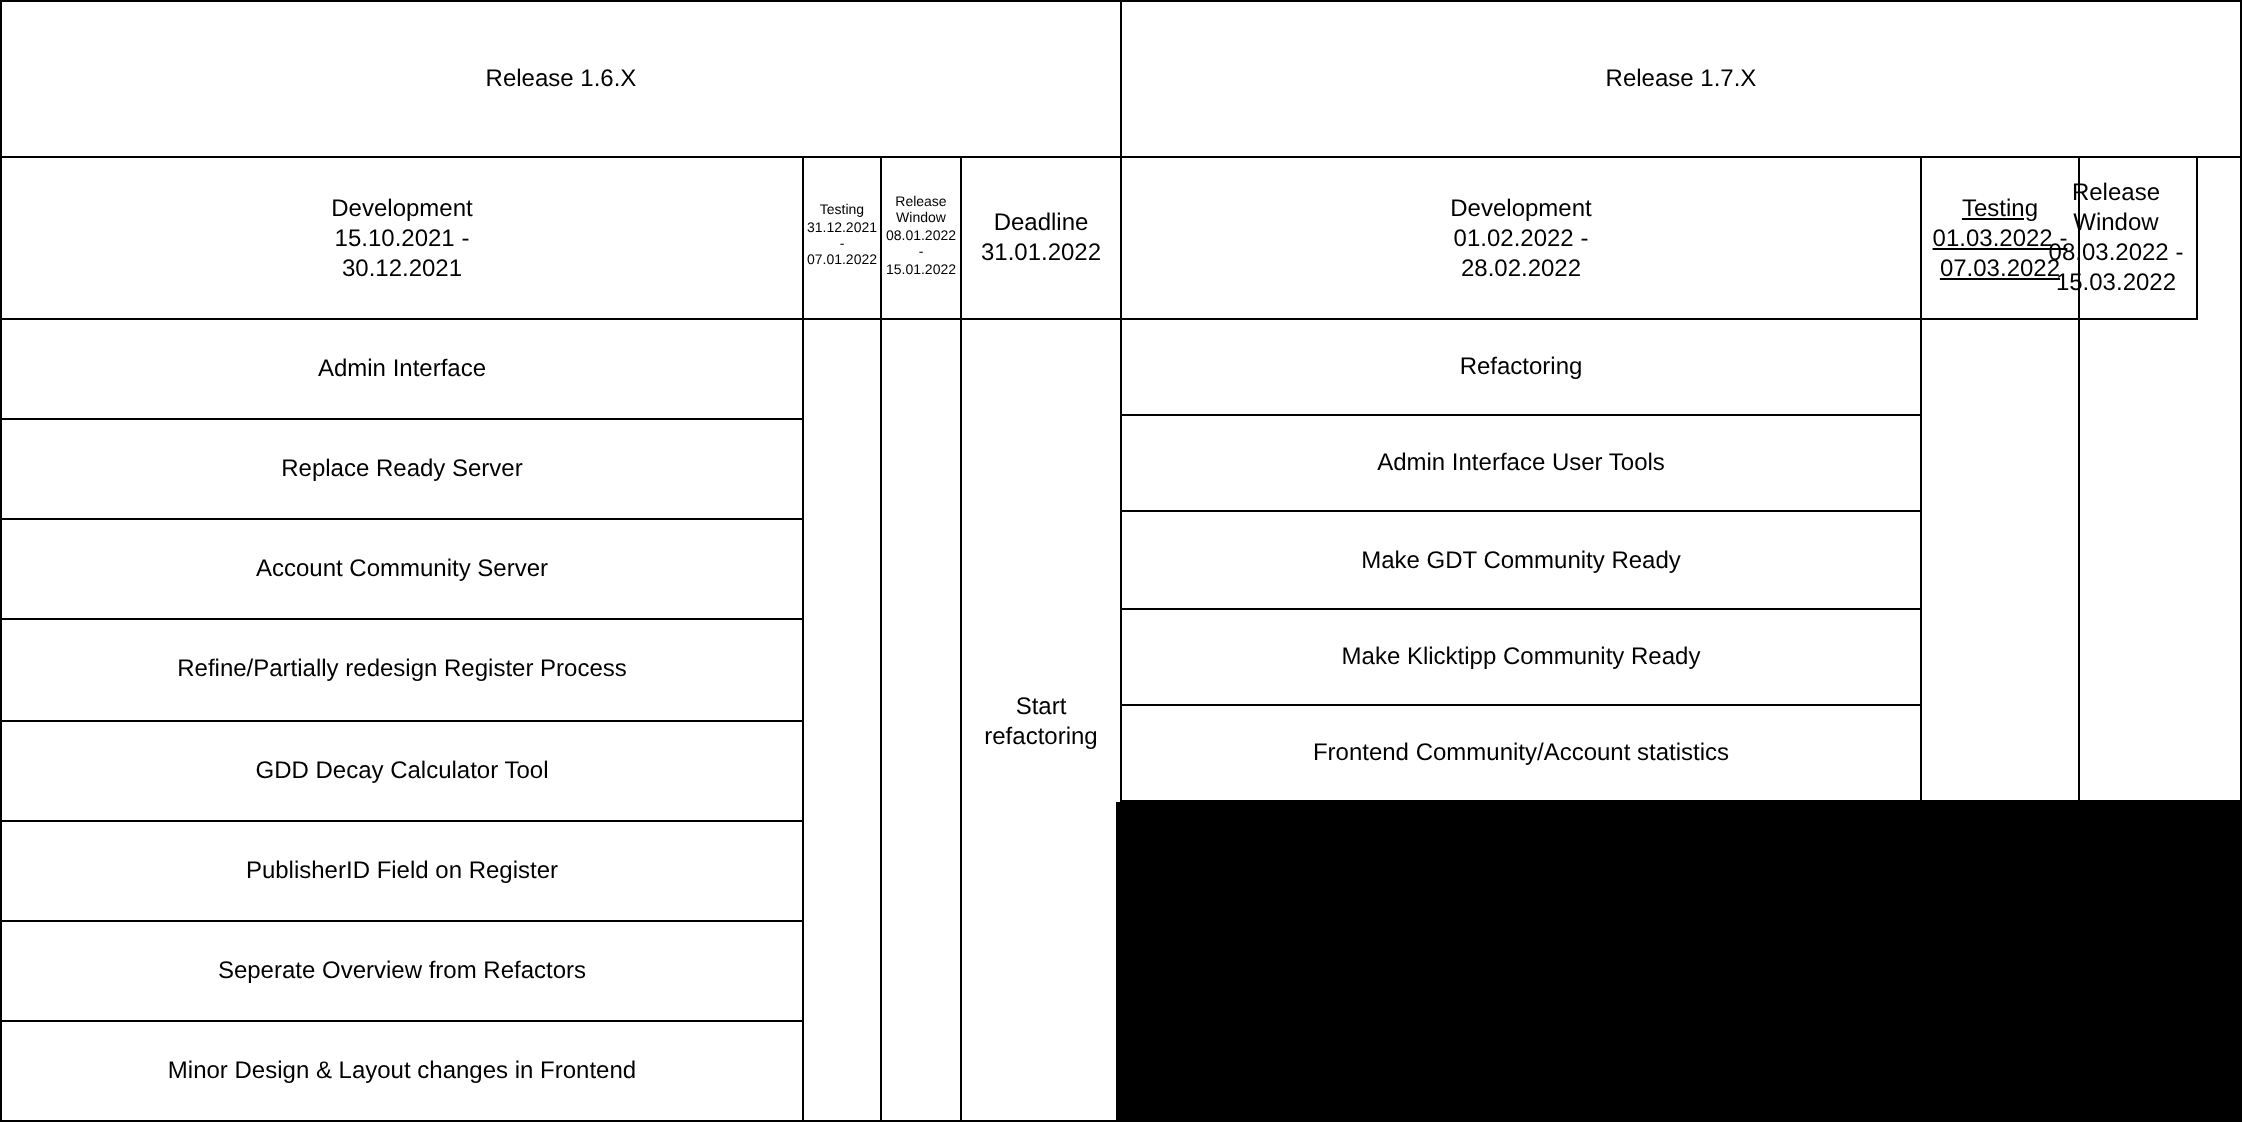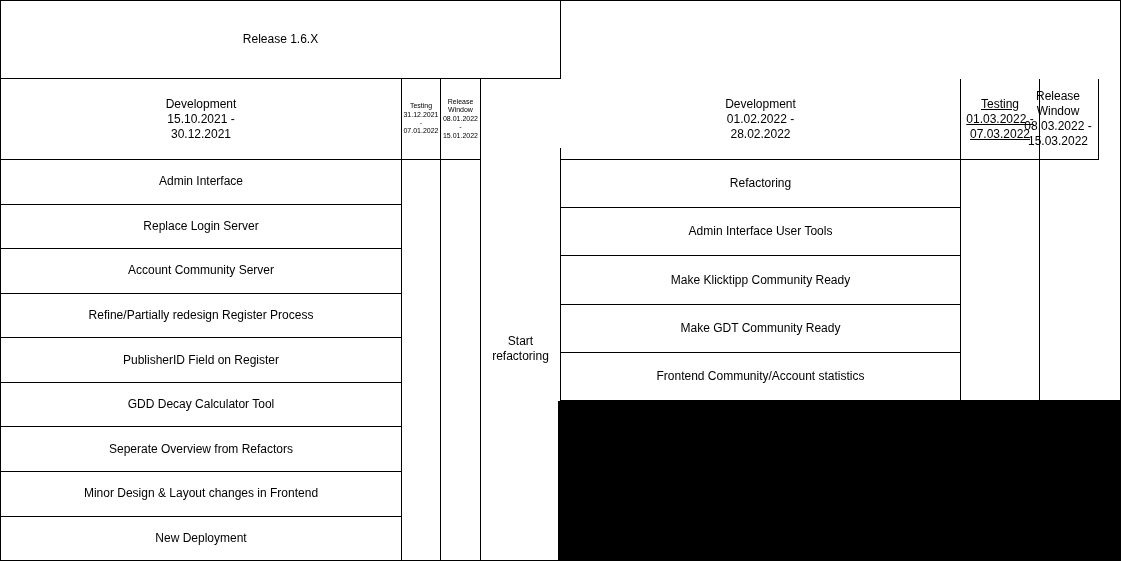--- a/index.html
+++ b/index.html
@@ -56,21 +56,21 @@
   }
   
   .l-release   { left: 0;    top: 0;    width: 560px;  height: 78px; }
   .l-dev-h     { left: 0;    top: 78px; width: 401px;  height: 81px; }
   .l-test-h    { left: 401px;top: 78px; width: 39px;   height: 81px; }
   .l-rw-h      { left: 440px;top: 78px; width: 40px;   height: 81px; }
   .l-dead-h    { left: 480px;top: 78px; width: 80px;   height: 81px; }
   .l-tasks     { left: 0;    top: 159px;width: 401px;  height: 401px; }
   .l-test-b    { left: 401px;top: 159px;width: 39px;   height: 401px; }
   .l-rw-b      { left: 440px;top: 159px;width: 40px;   height: 401px; }
-  .l-dead-b    { left: 480px;top: 147px;width: 80px;   height: 401px; }
+  .l-dead-b    { left: 480px;top: 159px;width: 80px;   height: 401px; }
   
   .r-release   { left: 560px; top: 0;    width: 560px; height: 78px; }
   .r-dev-h     { left: 560px; top: 78px; width: 400px; height: 81px; }
   .r-test-h    { left: 960px; top: 78px; width: 79px;  height: 81px; text-decoration: underline; }
   .r-rw-h      { left: 1017px;top: 78px; width: 81px;  height: 81px; }
   .r-tasks     { left: 560px; top: 159px;width: 400px; height: 241px; }
   .r-test-b    { left: 960px; top: 159px;width: 79px;  height: 241px; }
   .r-rw-b     { left: 1039px;top: 159px;width: 81px;  height: 241px; }
   
   .redaction {
@@ -94,54 +94,56 @@
 30.12.2021</div>
   <div class="cell l-test-h tiny">Testing
 31.12.2021
 -
 07.01.2022</div>
   <div class="cell l-rw-h tiny">Release
 Window
 08.01.2022
 -
 15.01.2022</div>
+  <div class="cell l-dead-h">Deadline
+31.01.2022</div>
 
   <div class="rows l-tasks">
     <div class="task-row">Admin Interface</div>
-    <div class="task-row">Replace Login Server</div>
+    <div class="task-row">Replace Ready Server</div>
     <div class="task-row">Account Community Server</div>
     <div class="task-row">Refine/Partially redesign Register Process</div>
+    <div class="task-row">GDD Decay Calculator Tool</div>
     <div class="task-row">PublisherID Field on Register</div>
-    <div class="task-row">GDD Decay Calculator Tool</div>
     <div class="task-row">Seperate Overview from Refactors</div>
     <div class="task-row">Minor Design &amp; Layout changes in Frontend</div>
-    <div class="task-row">New Deployment</div>
   </div>
 
   <div class="cell l-test-b no-bottom"></div>
   <div class="cell l-rw-b no-bottom"></div>
   <div class="cell l-dead-b no-bottom">Start
 refactoring</div>
 
+  <div class="cell r-release">Release 1.7.X</div>
   <div class="cell r-dev-h">Development
 01.02.2022 -
 28.02.2022</div>
   <div class="cell r-test-h">Testing
 01.03.2022 -
 07.03.2022</div>
   <div class="cell r-rw-h">Release
 Window
 08.03.2022 -
 15.03.2022</div>
 
   <div class="rows r-tasks">
     <div class="task-row">Refactoring</div>
     <div class="task-row">Admin Interface User Tools</div>
+    <div class="task-row">Make GDT Community Ready</div>
     <div class="task-row">Make Klicktipp Community Ready</div>
-    <div class="task-row">Make GDT Community Ready</div>
     <div class="task-row">Frontend Community/Account statistics</div>
   </div>
 
   <div class="cell r-test-b"></div>
   <div class="cell r-rw-b"></div>
 
   <div class="redaction"></div>
 
 </div>
 

